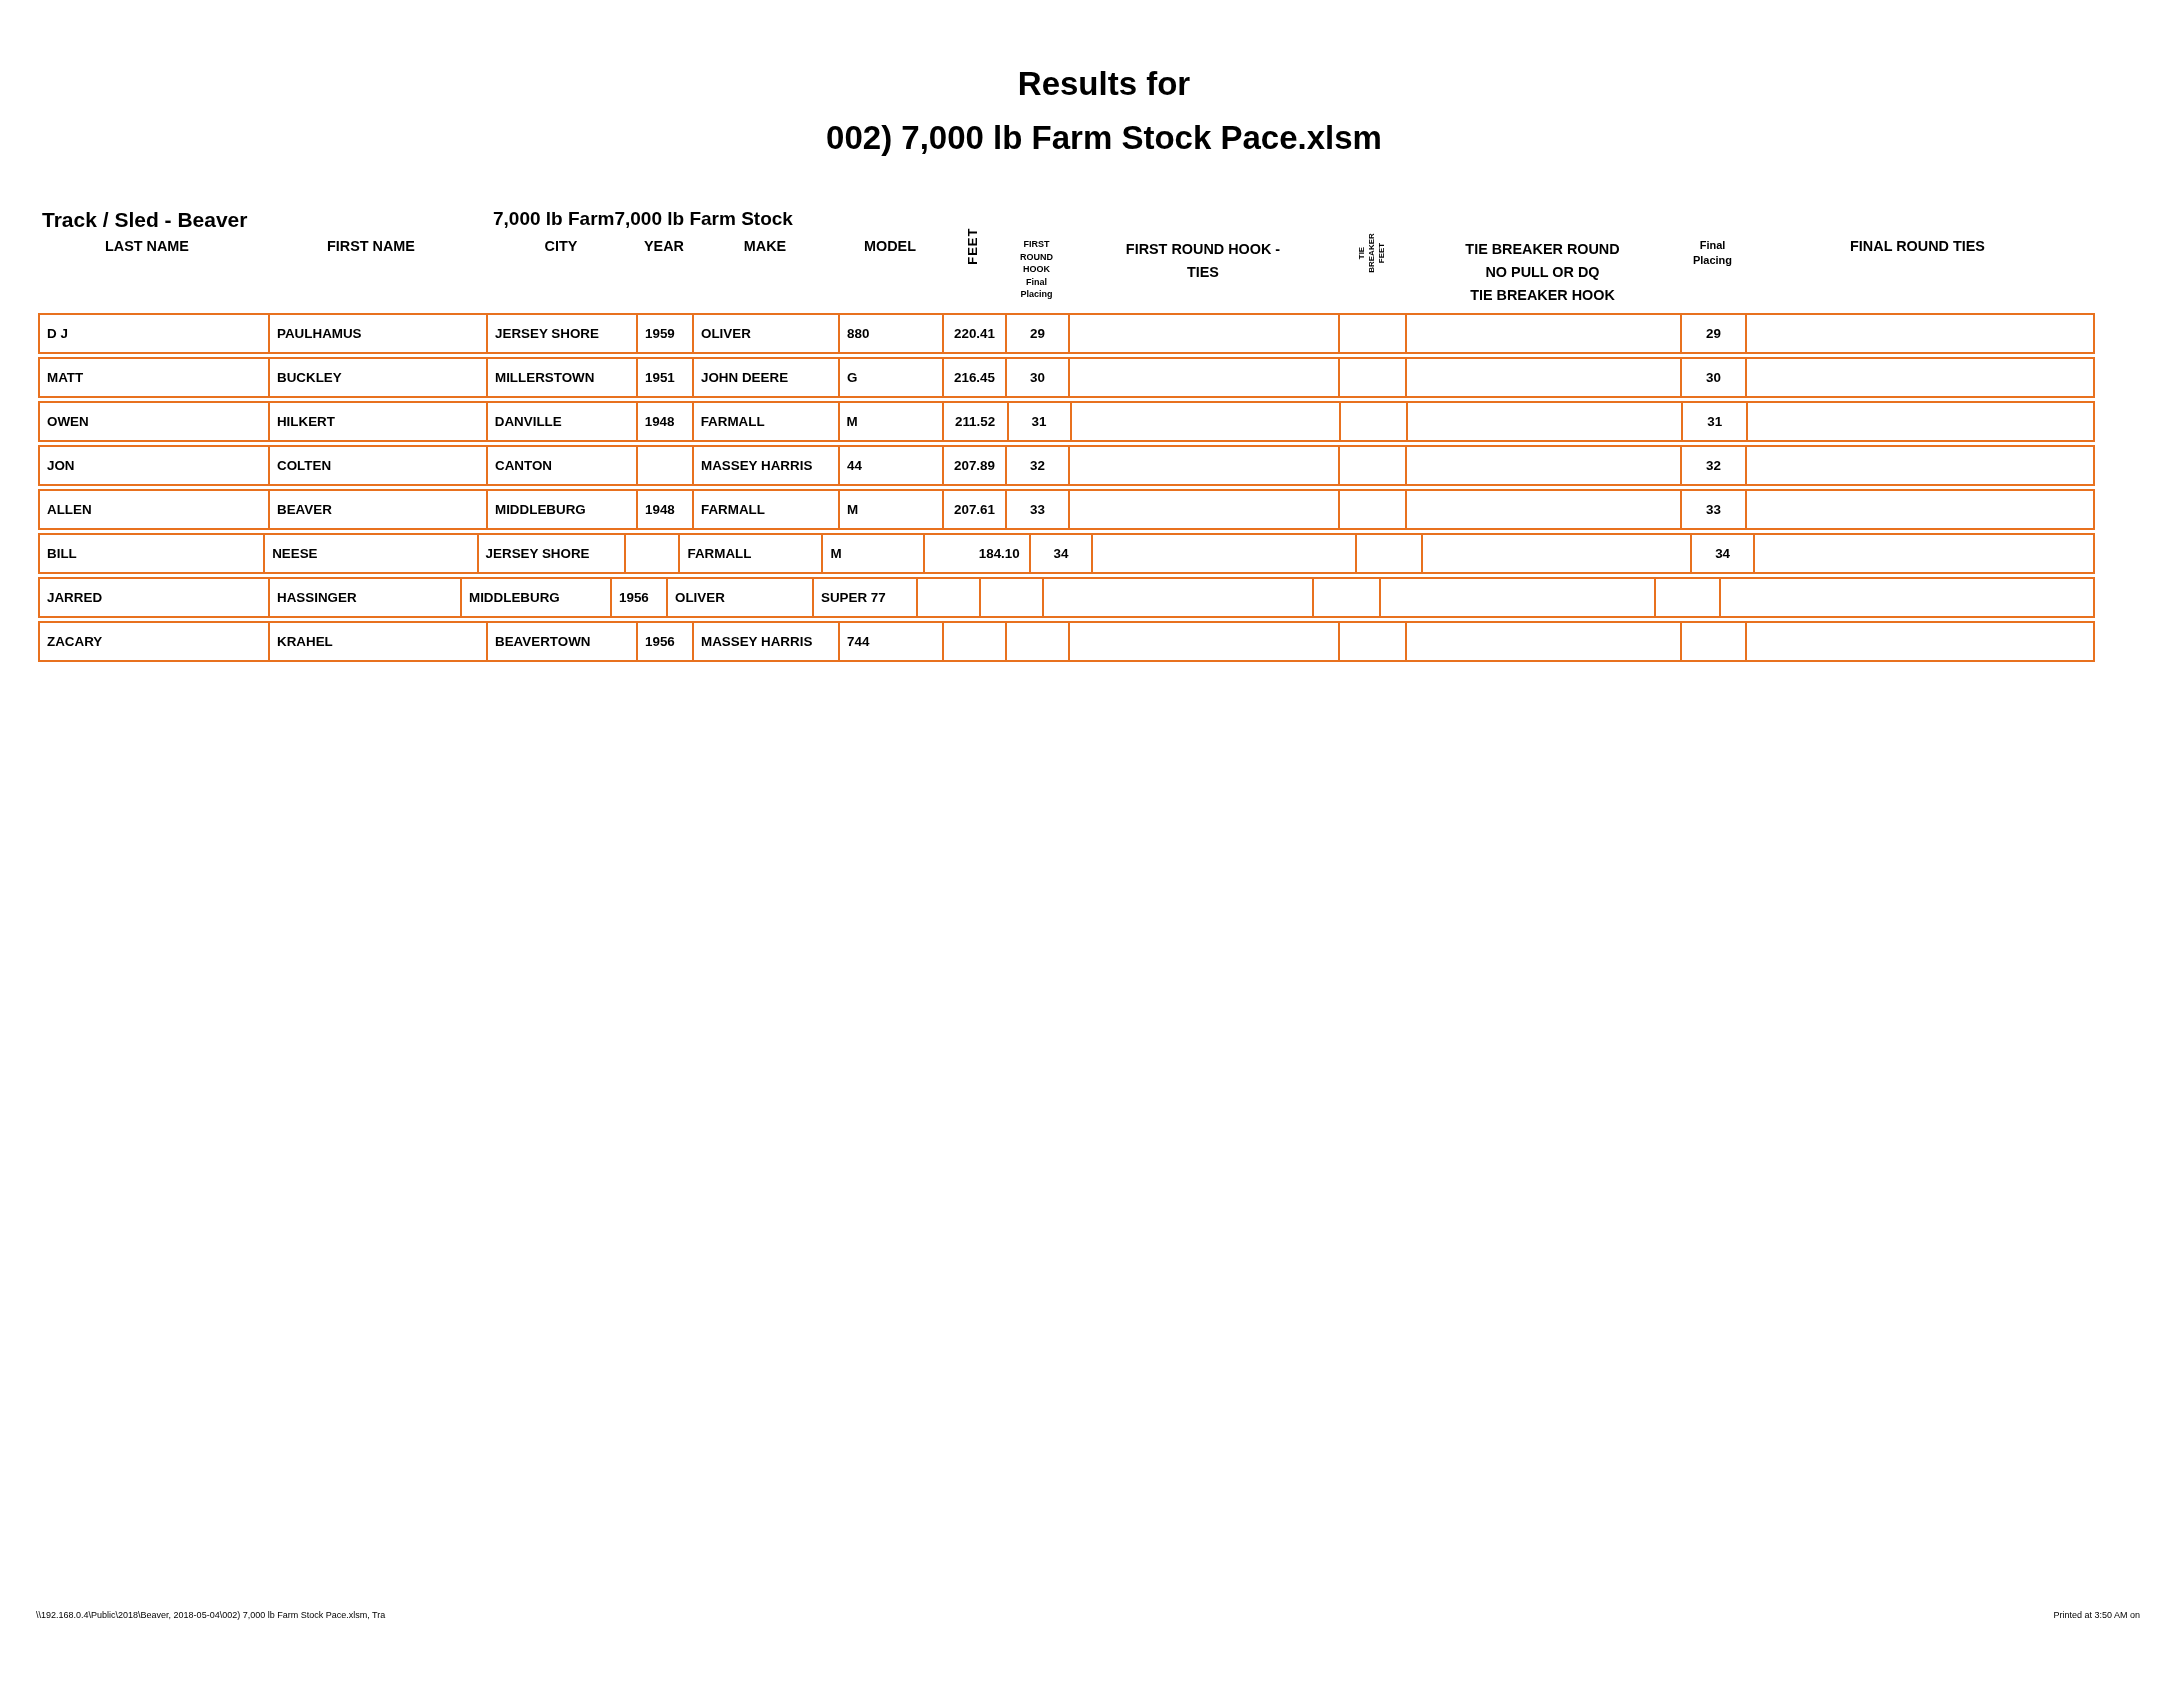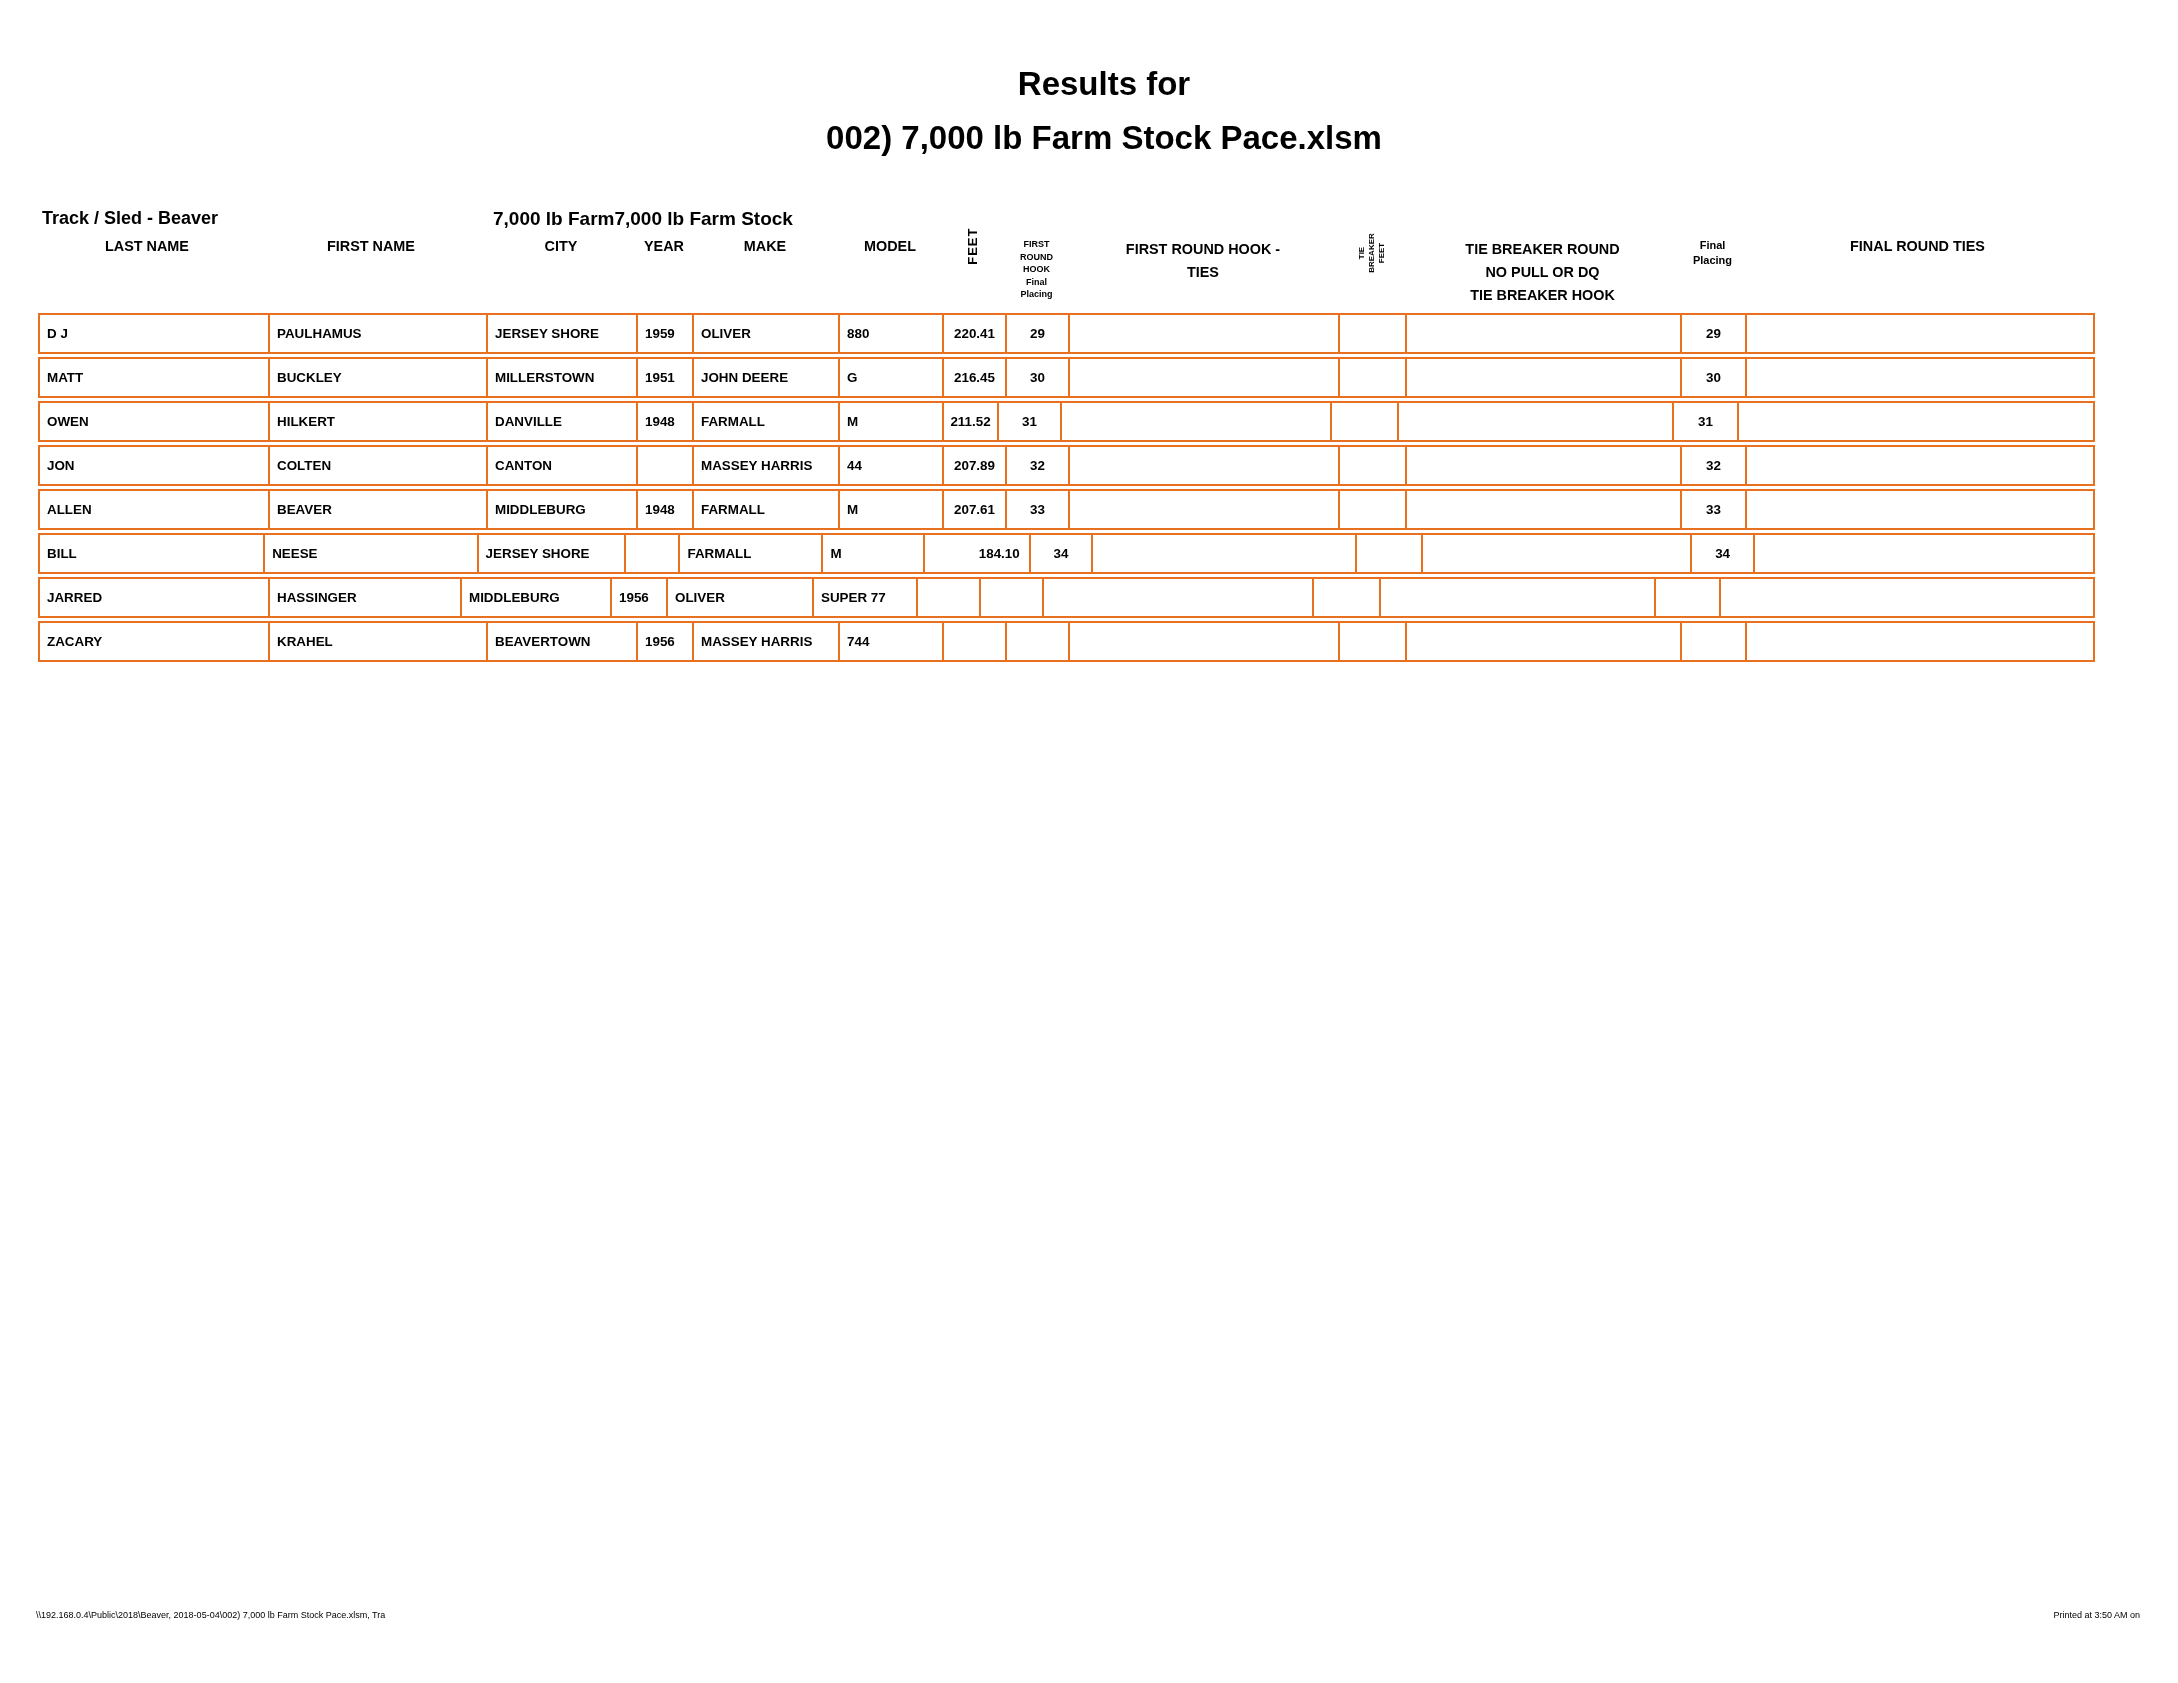--- a/index.html
+++ b/index.html
@@ -5,21 +5,21 @@
   html,body{margin:0;padding:0;}
   body{
     width:2178px;height:1683px;background:#ffffff;color:#000;
     font-family:"Liberation Sans", sans-serif;position:relative;overflow:hidden;
   }
   *{box-sizing:border-box;}
   .title-line{position:absolute;left:15px;width:2178px;text-align:center;
     font-size:33px;font-weight:bold;white-space:nowrap;}
   .title-1{top:65px;}
   .title-2{top:119px;}
-  .track-label{position:absolute;left:42px;top:208px;font-size:18px;font-weight:bold;white-space:nowrap;}
+  .track-label{position:absolute;left:42px;top:208px;font-size:21px;font-weight:bold;white-space:nowrap;}
   .class-clip{position:absolute;left:493px;top:208px;width:348px;height:26px;
     overflow:hidden;white-space:nowrap;font-size:19px;font-weight:bold;}
   
   .rtable{position:absolute;left:38px;top:238px;width:2057px;}
   .thead{display:flex;align-items:center;height:75px;width:2057px;}
   .hcell{height:75px;display:flex;align-items:flex-start;justify-content:center;
     text-align:center;flex:0 1 auto;overflow:visible;}
   .h-plain{font-size:14.4px;font-weight:bold;}
   .h-multiline{font-size:14.4px;font-weight:bold;line-height:1.6;}
   .h-stack{font-size:9px;font-weight:bold;line-height:1.4;}
@@ -158,21 +158,21 @@
         <div class="cell a-center" style="width: 65px;">30</div>
         <div class="cell a-left" style="width: 345px;"></div>
       </div>
       <div class="trow">
         <div class="cell a-left" style="width: 230px;">OWEN</div>
         <div class="cell a-left" style="width: 218px;">HILKERT</div>
         <div class="cell a-left" style="width: 150px;">DANVILLE</div>
         <div class="cell a-left" style="width: 56px;">1948</div>
         <div class="cell a-left" style="width: 146px;">FARMALL</div>
         <div class="cell a-left" style="width: 104px;">M</div>
-        <div class="cell a-center" style="width: 55px;">211.52</div>
+        <div class="cell a-center" style="width: 65px;">211.52</div>
         <div class="cell a-center" style="width: 63px;">31</div>
         <div class="cell a-left" style="width: 270px;"></div>
         <div class="cell a-center" style="width: 67px;"></div>
         <div class="cell a-left" style="width: 275px;"></div>
         <div class="cell a-center" style="width: 65px;">31</div>
         <div class="cell a-left" style="width: 345px;"></div>
       </div>
       <div class="trow">
         <div class="cell a-left" style="width: 230px;">JON</div>
         <div class="cell a-left" style="width: 218px;">COLTEN</div>

